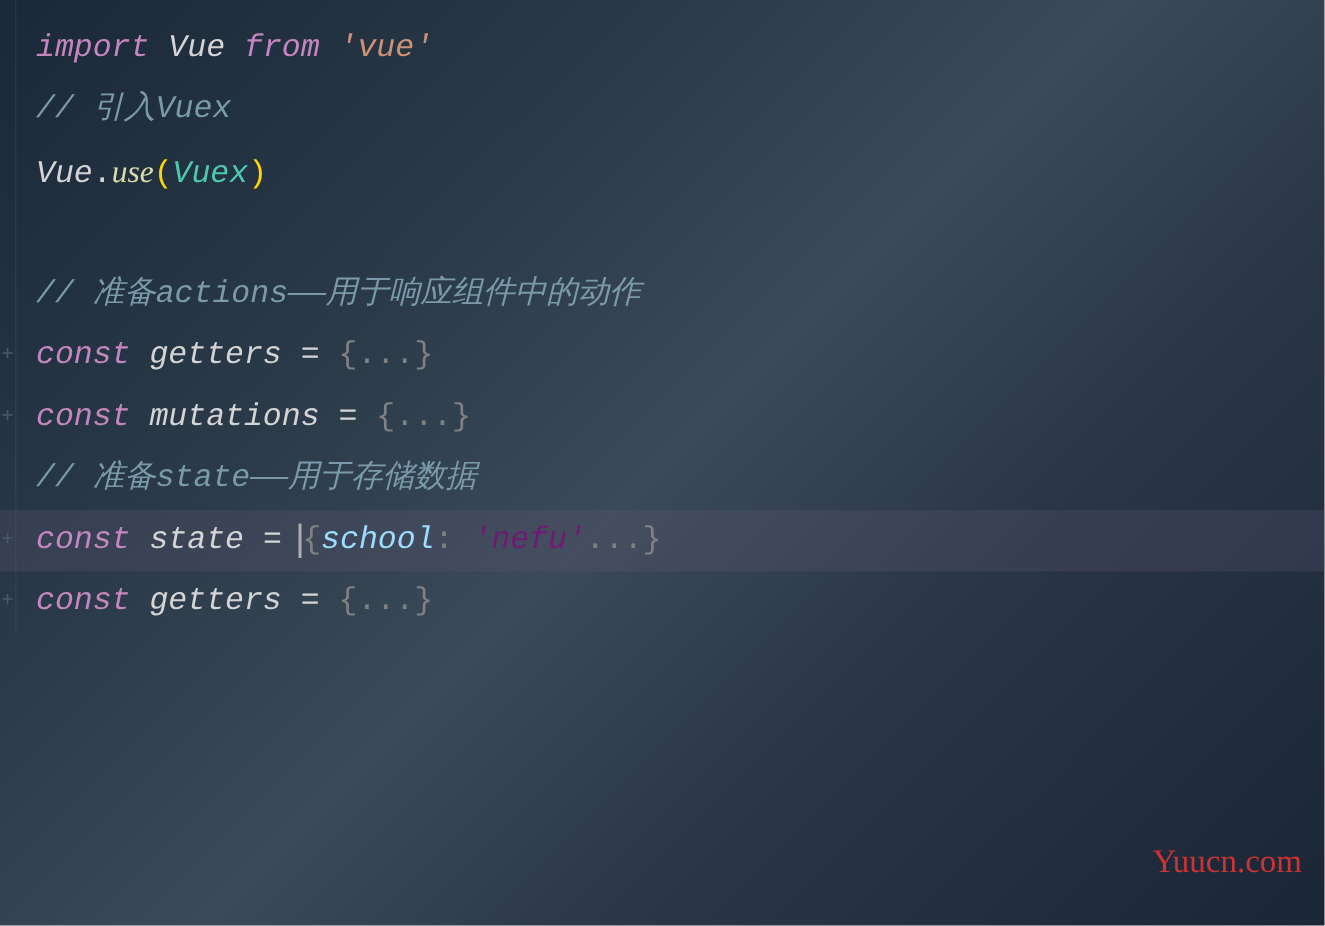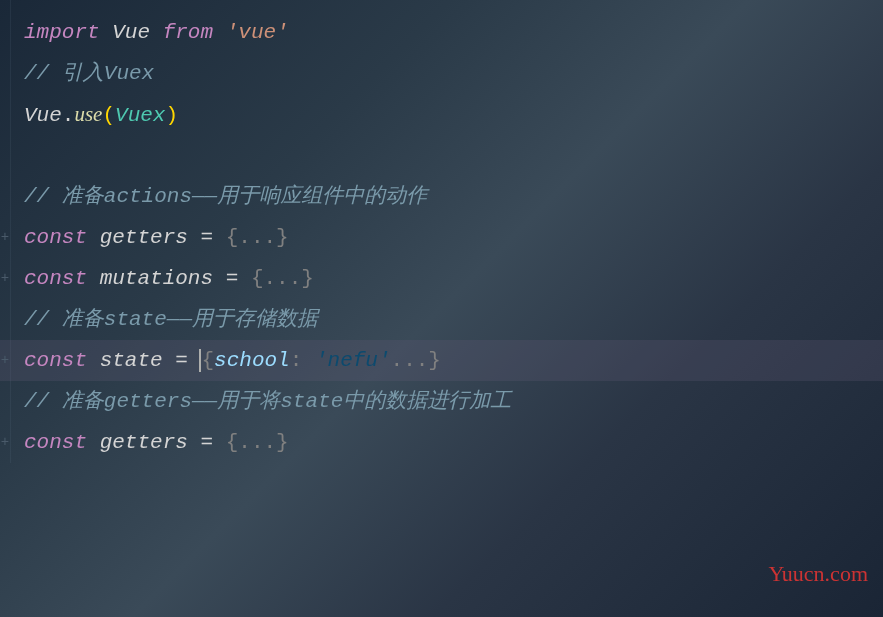--- a/index.html
+++ b/index.html
@@ -51,21 +51,21 @@
     .string { color: #ce9178; }
     .comment { color: #6a8a9a; }
     .comment-italic { color: #7a9aaa; }
     .method { color: #dcdcaa; font-family: Liberation Serif, serif; }
     .punct { color: #d4d4d4; font-style: normal; }
     .paren-yellow { color: #ffd700; font-style: normal; }
     .operator { color: #d4d4d4; font-style: normal; }
     .collapsed-brace { color: #808080; font-style: normal; }
     .dots { color: #808080; font-style: normal; }
     .obj-content { color: #9cdcfe; margin-top: 10px; }
-    .obj-string { color: #0c4a6e; }
+    .obj-string { color: #701a75; }
     .cursor-line {
       border-left: 2px solid #aeafad;
       margin-left: -1px;
       padding-left: 0;
     }
     .watermark {
       position: absolute;
       right: 15px;
       bottom: 30px;
       color: #cc3333;
@@ -133,23 +133,20 @@
   </div>
 
   <div class="line highlighted">
     <span class="gutter-fold">+</span>
     <span class="kw-const">const</span>
     <span class="ident"> </span><span class="ident">state</span>
     <span class="ident"> </span><span class="operator">=</span>
     <span class="ident"> </span><span class="cursor-line"></span><span class="collapsed-brace">{</span><span class="obj-content">school</span><span class="collapsed-brace">:</span><span class="ident"> </span><span class="obj-string">'nefu'</span><span class="dots">...</span><span class="collapsed-brace">}</span>
   </div>
 
-  <div class="line">
-    <span class="comment comment-italic">// 准备getters——用于将state中的数据进行加工</span>
-  </div>
 
   <div class="line">
     <span class="gutter-fold">+</span>
     <span class="kw-const">const</span>
     <span class="ident"> </span><span class="ident">getters</span>
     <span class="ident"> </span><span class="operator">=</span>
     <span class="ident"> </span><span class="collapsed-brace">{</span><span class="dots">...</span><span class="collapsed-brace">}</span>
   </div>
 
 </div>

